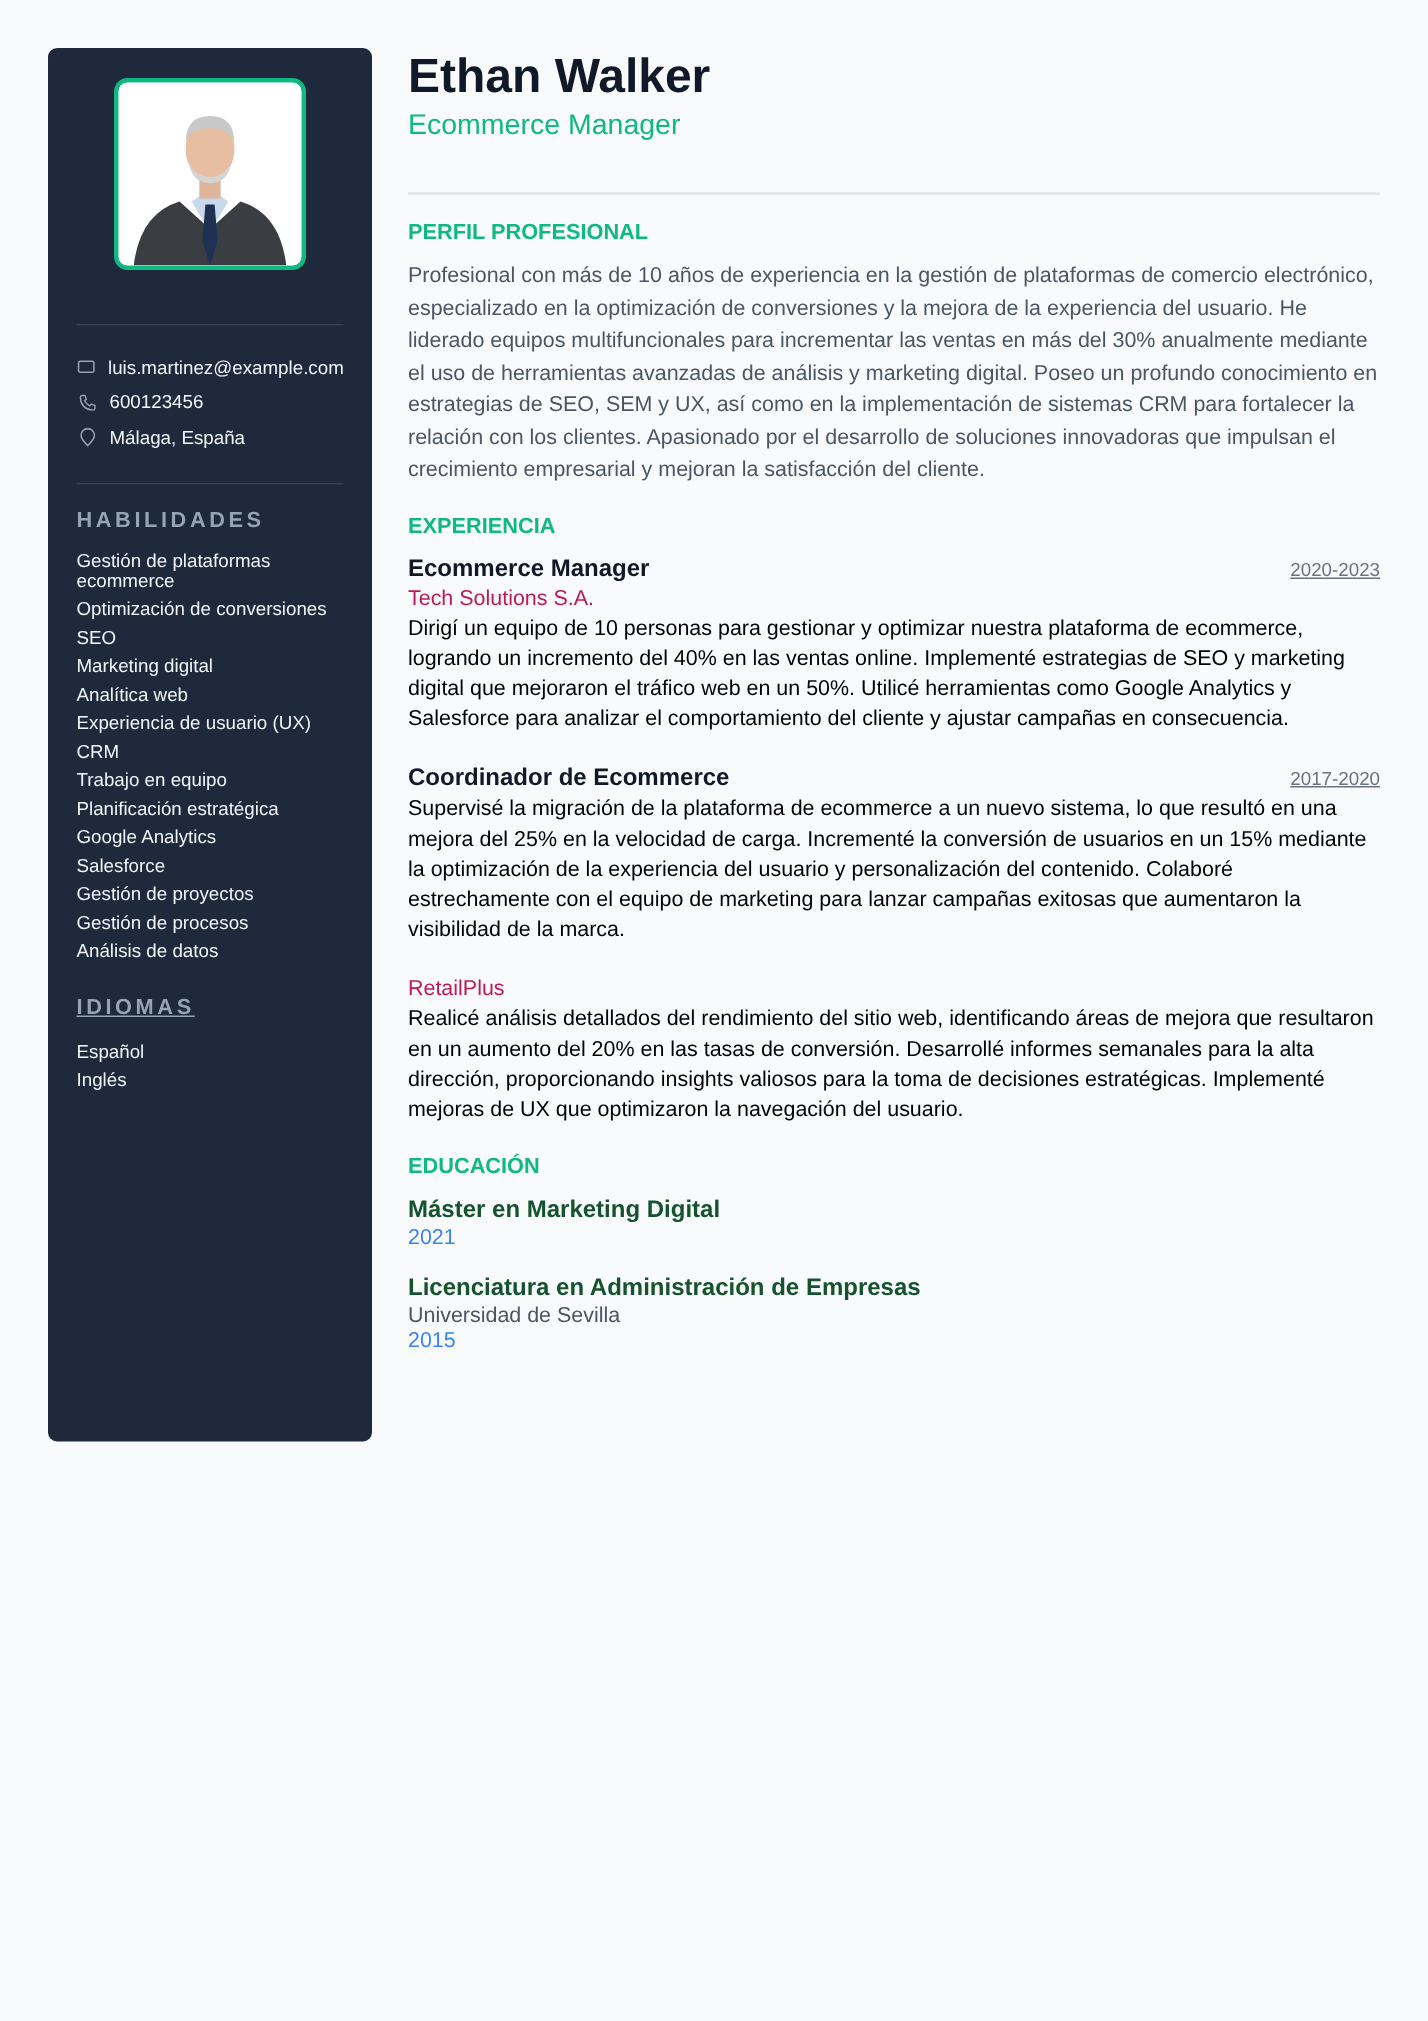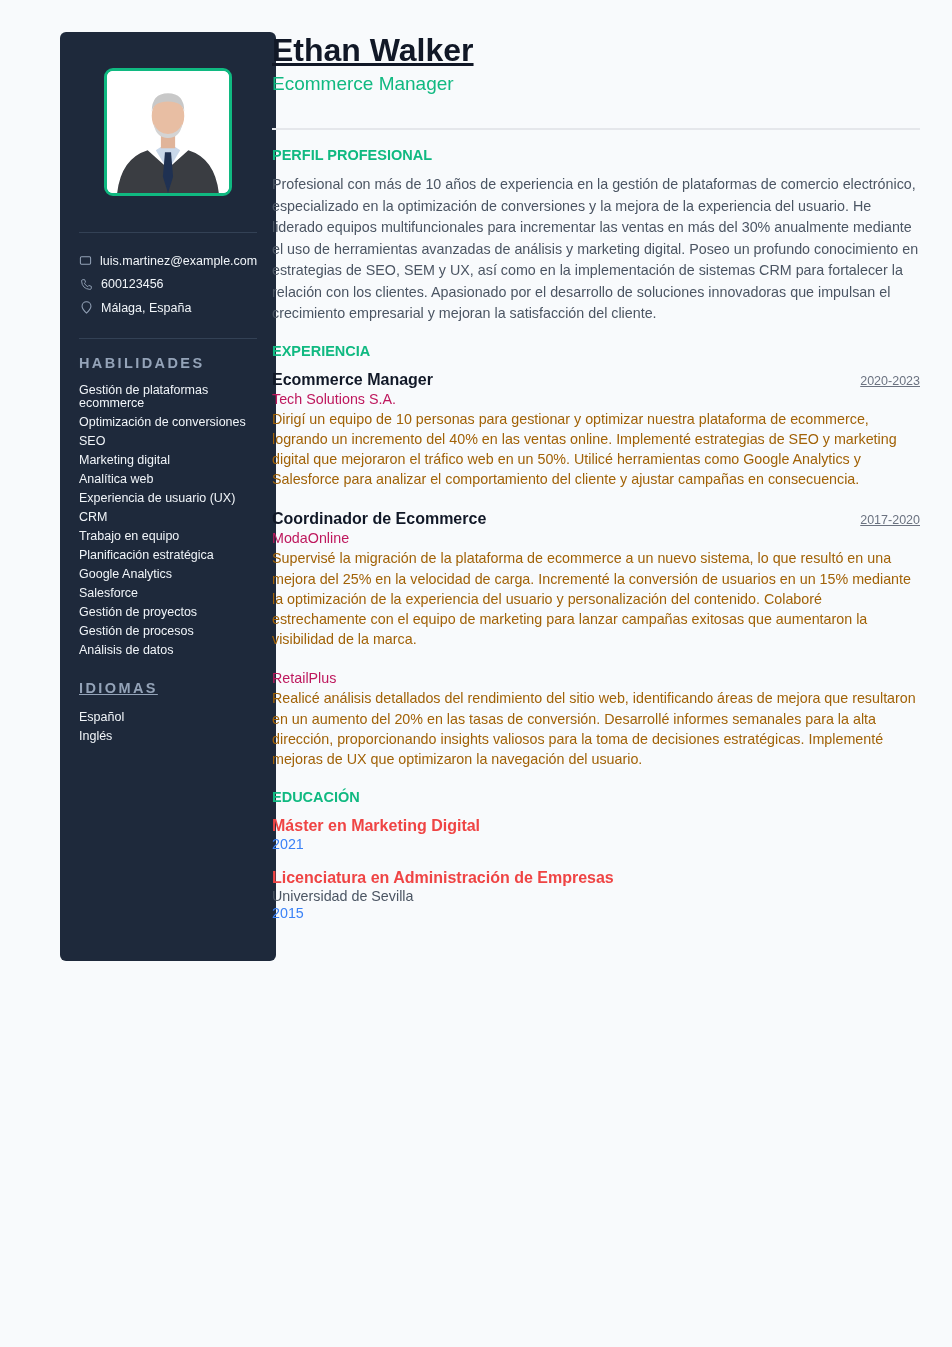--- a/index.html
+++ b/index.html
@@ -1,21 +1,21 @@
 <!DOCTYPE html>
 <html><head>
 <meta charset="utf-8">
 <style>
   * { box-sizing: border-box; margin: 0; padding: 0; }
   html, body { width: 952px; height: 1347px; background: #f8fafc; }
   body { font-family: "Liberation Sans", sans-serif; color: #374151; position: relative; }
 
   .sidebar {
     position: absolute; left: 32px; top: 32px; width: 216px; height: 929px;
-    background: #1e293b; border-radius: 6px; padding: 36px 19px; margin-left: 28px;
+    background: #1e293b; border-radius: 6px; padding: 20px 19px;
   }
   .photo-wrap {
     width: 128px; height: 128px; margin: 0 auto; border: 3px solid #10b981;
     border-radius: 9px; background: #fff; overflow: hidden; position: relative;
   }
   .photo-wrap svg { width: 100%; height: 100%; display: block; }
 
   .divider { height: 1px; background: #334155; margin: 0 0; }
   .d1 { margin-top: 36px; }
   .contact { margin-top: 16px; }
@@ -25,36 +25,36 @@
   .d2 { margin-top: 18px; }
 
   .side-h {
     font-size: 14.5px; font-weight: bold; letter-spacing: 2.4px; color: #94a3b8;
     margin-top: 16px; margin-bottom: 10px;
   }
   .side-list .item { font-size: 12.5px; color: #f1f5f9; line-height: 13px; padding: 3px 0; }
   .side-h.lang { margin-top: 20px; margin-bottom: 12px; text-decoration: underline; }
 
   .main { position: absolute; left: 272px; top: 32px; width: 648px; }
-  .name { font-size: 32px; color: #111827; line-height: 36px; text-decoration: underline; }
+  .name { font-size: 32px; color: #111827; line-height: 36px; }
   .title { font-size: 19px; color: #10b981; margin-top: 5px; line-height: 22px; }
   .hr { height: 2px; background: #e5e7eb; margin-top: 33px; }
 
   .sec-h { font-size: 14.5px; font-weight: bold; color: #10b981; margin-top: 17px; margin-bottom: 10px; line-height: 17px; }
   .para { font-size: 14.3px; line-height: 21.5px; color: #4b5563; }
 
   .job { margin-bottom: 20px; }
   .job-head { display: flex; justify-content: space-between; align-items: baseline; }
   .job-title { font-size: 16px; font-weight: bold; color: #111827; line-height: 20px; }
   .job-dates { font-size: 12.5px; color: #6b7280; text-decoration: underline; }
   .job-company { font-size: 14.3px; color: #be185d; line-height: 19px; }
-  .job-desc { font-size: 14.3px; line-height: 20.2px; color: #a16207; }
+  .job-desc { font-size: 14.3px; line-height: 20.2px; color: #000000; }
 
   .edu { margin-bottom: 16px; }
-  .edu-degree { font-size: 16px; font-weight: bold; color: #ef4444; line-height: 20px; }
+  .edu-degree { font-size: 16px; font-weight: bold; color: #14532d; line-height: 20px; }
   .edu-school { font-size: 14.3px; color: #4b5563; line-height: 17px; }
   .edu-year { font-size: 14.3px; color: #3b82f6; line-height: 16px; }
 </style>
 </head>
 <body>
 
 <aside class="sidebar">
   <div class="photo-wrap">
     <svg viewBox="0 0 120 120">
       <rect width="120" height="120" fill="#ffffff"></rect>
@@ -144,21 +144,20 @@
       </div>
       <div class="job-company">Tech Solutions S.A.</div>
       <p class="job-desc">Dirigí un equipo de 10 personas para gestionar y optimizar nuestra plataforma de ecommerce, logrando un incremento del 40% en las ventas online. Implementé estrategias de SEO y marketing digital que mejoraron el tráfico web en un 50%. Utilicé herramientas como Google Analytics y Salesforce para analizar el comportamiento del cliente y ajustar campañas en consecuencia.</p>
     </div>
 
     <div class="job">
       <div class="job-head">
         <span class="job-title">Coordinador de Ecommerce</span>
         <span class="job-dates">2017-2020</span>
       </div>
-      <div class="job-company">ModaOnline</div>
       <p class="job-desc">Supervisé la migración de la plataforma de ecommerce a un nuevo sistema, lo que resultó en una mejora del 25% en la velocidad de carga. Incrementé la conversión de usuarios en un 15% mediante la optimización de la experiencia del usuario y personalización del contenido. Colaboré estrechamente con el equipo de marketing para lanzar campañas exitosas que aumentaron la visibilidad de la marca.</p>
     </div>
 
     <div class="job">
       <div class="job-company">RetailPlus</div>
       <p class="job-desc">Realicé análisis detallados del rendimiento del sitio web, identificando áreas de mejora que resultaron en un aumento del 20% en las tasas de conversión. Desarrollé informes semanales para la alta dirección, proporcionando insights valiosos para la toma de decisiones estratégicas. Implementé mejoras de UX que optimizaron la navegación del usuario.</p>
     </div>
   </section>
 
   <section>

